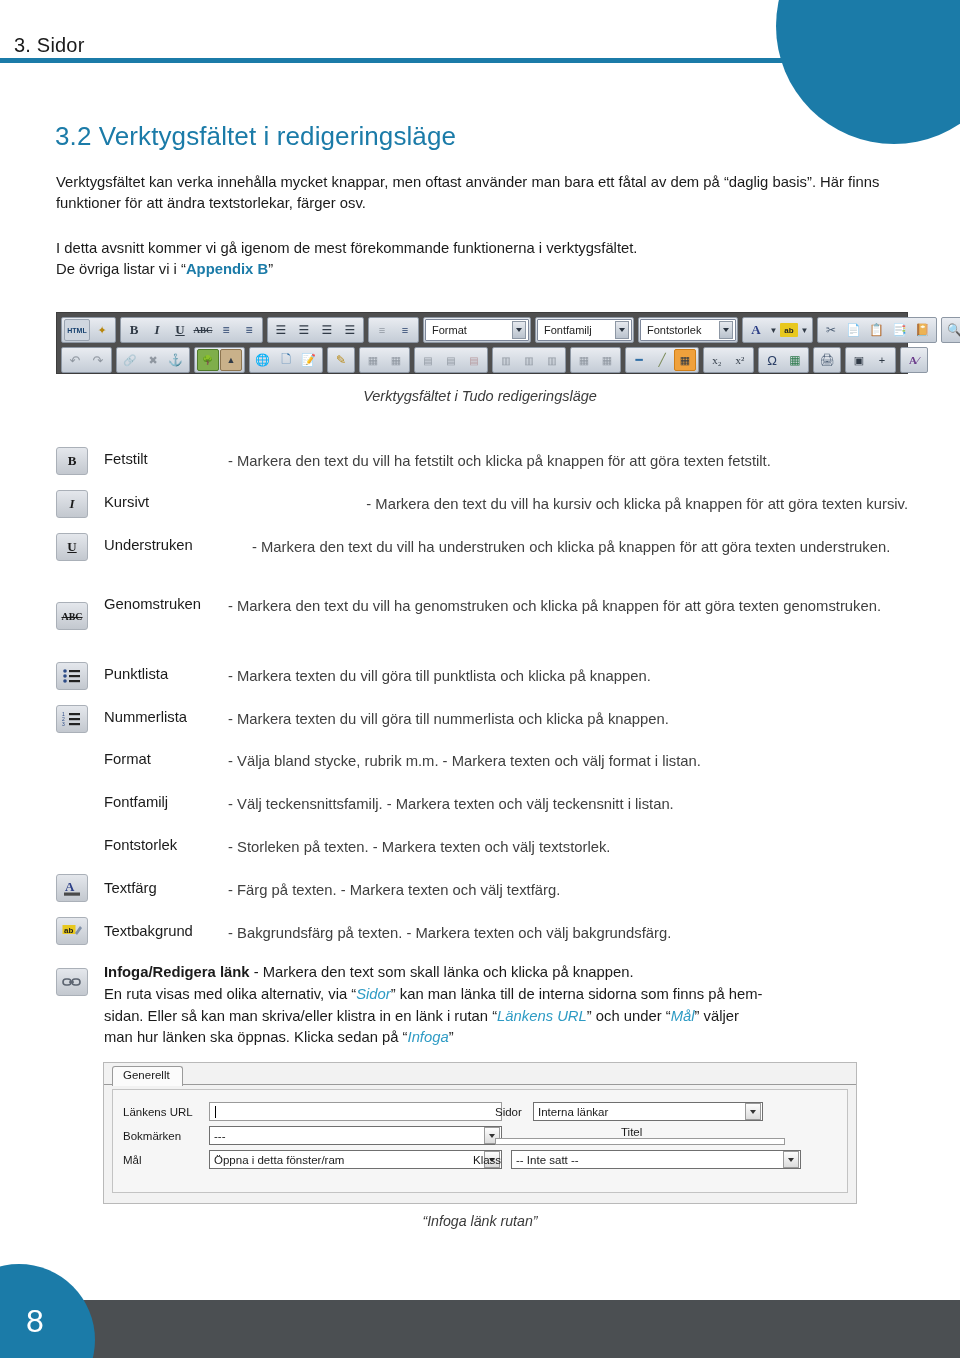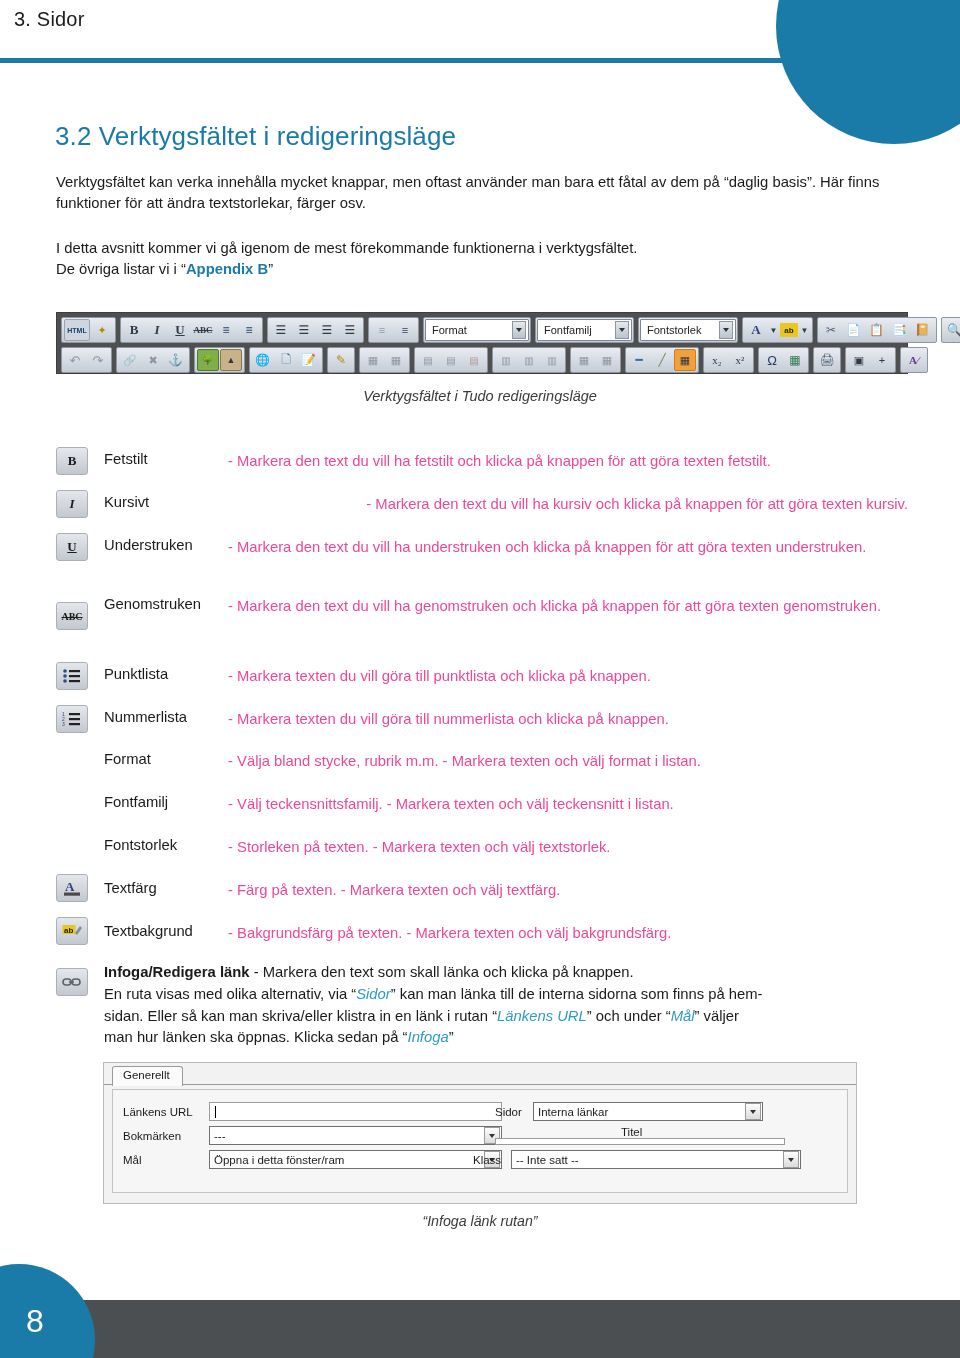--- a/index.html
+++ b/index.html
@@ -11,21 +11,21 @@
   }
   .page { position: relative; width: 960px; height: 1358px; background:#fff; }
 
   
   .hdr-circle {
     position: absolute; right: -52px; top: -92px;
     width: 236px; height: 236px; border-radius: 50%;
     background: #1b7ba8; z-index: 3;
   }
   .hdr-title {
-    position: absolute; left: 14px; top: 8px;
+    position: absolute; left: 14px; top: 34px;
     font-size: 20px; color: #1a1a1a; letter-spacing: .2px; z-index: 4;
   }
   .hdr-rule {
     position: absolute; left: 0; top: 58px; width: 893px; height: 5px;
     background: #1b7ba8; z-index: 2;
   }
 
   .sec-title {
     position: absolute; left: 55px; top: 121px;
     font-size: 26px; color: #1b7ba8; letter-spacing: .1px;
@@ -87,21 +87,21 @@
     border: 1px solid #aab0b8; border-radius: 3px;
     display: flex; align-items: center; justify-content: center;
     font-size: 13px; color: #1a1a1a;
   }
   .term {
     position: absolute; left: 104px; font-size: 14.8px; color: #1a1a1a;
     white-space: nowrap;
   }
   .desc {
     position: absolute; left: 228px; width: 680px;
-    font-size: 14.8px; color: #ec4899; line-height: 1.42;
+    font-size: 14.8px; color: #404040; line-height: 1.42;
   }
 
   
   .linkblock {
     position: absolute; left: 104px; top: 962px; width: 812px;
     font-size: 14.8px; color: #1a1a1a; line-height: 1.47;
   }
   .lk { color: #2e9bc4; font-style: italic; }
 
   
@@ -329,21 +329,21 @@
       </div>
     <div class="term" style="top:494px;">Kursivt</div>
     <div class="desc" style="top:494px;text-align:right;">- Markera den text du vill ha kursiv och klicka på knappen för att göra texten kursiv.</div>
   </div>
 
   <div class="row">
     <div class="ic" style="top:533px;font-family:'Liberation Serif',serif;font-weight:bold;text-decoration:underline;">
         <span>U</span>
       </div>
     <div class="term" style="top:537px;">Understruken</div>
-    <div class="desc" style="top:537px;width:670px;">- Markera den text du vill ha understruken och klicka på knappen för att göra texten understruken.</div>
+    <div class="desc" style="top:537px;width:670px;margin-left:24px;">- Markera den text du vill ha understruken och klicka på knappen för att göra texten understruken.</div>
   </div>
 
   <div class="row">
     <div class="ic" style="top:602px;font-family:'Liberation Serif',serif;font-weight:bold;font-size:10px;text-decoration:line-through;">
         <span>ABC</span>
       </div>
     <div class="term" style="top:596px;left:104px;">Genomstruken</div>
     <div class="desc" style="top:596px;width:660px;">- Markera den text du vill ha genomstruken och klicka på knappen för att göra texten genomstruken.</div>
   </div>
 

